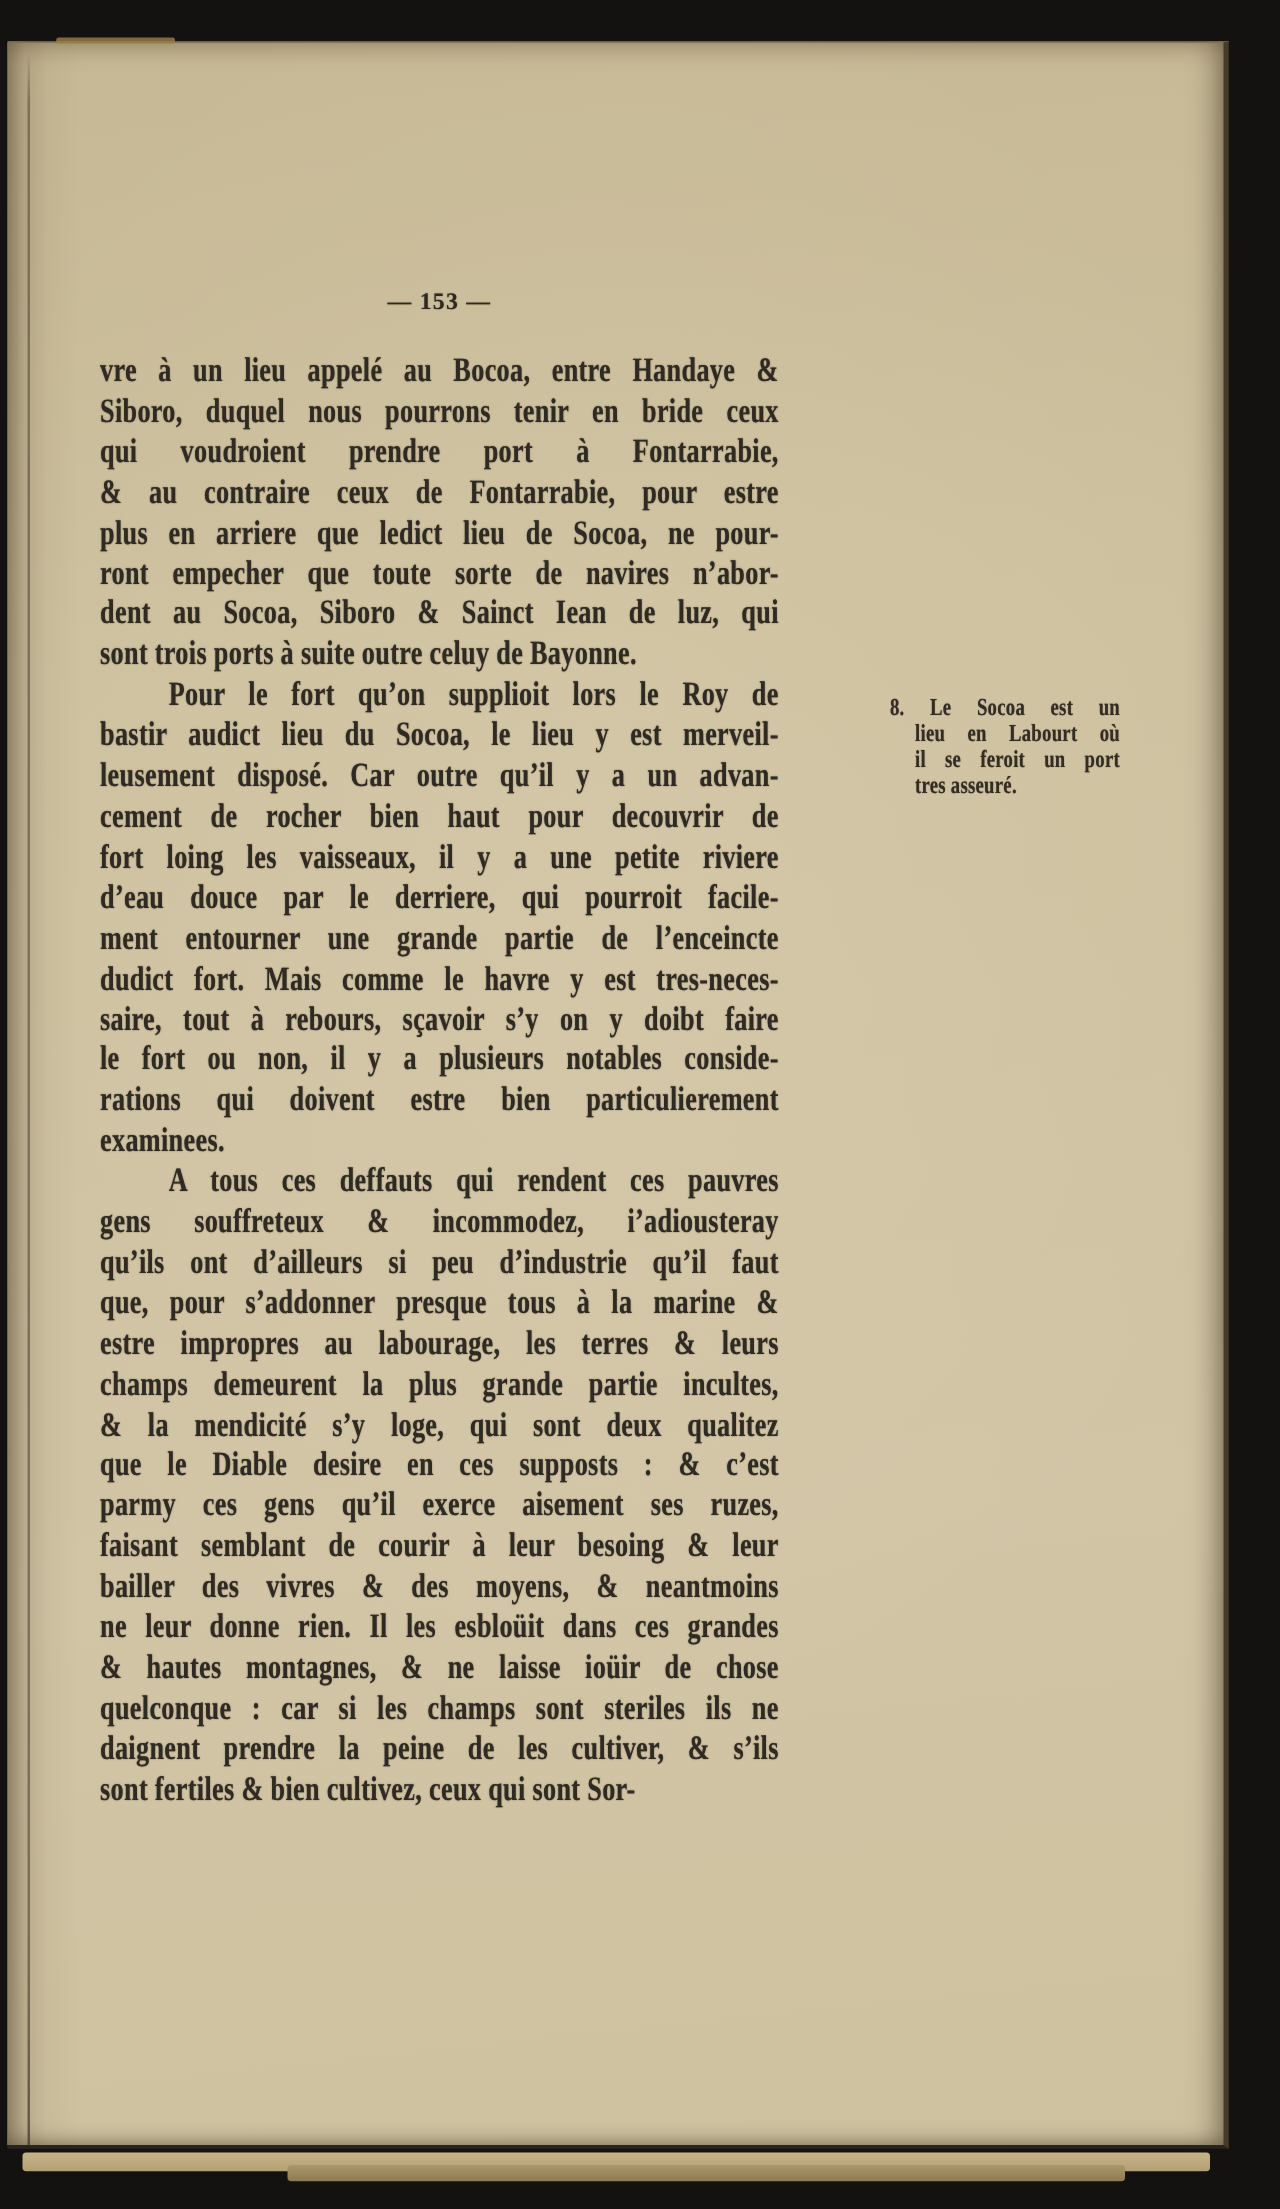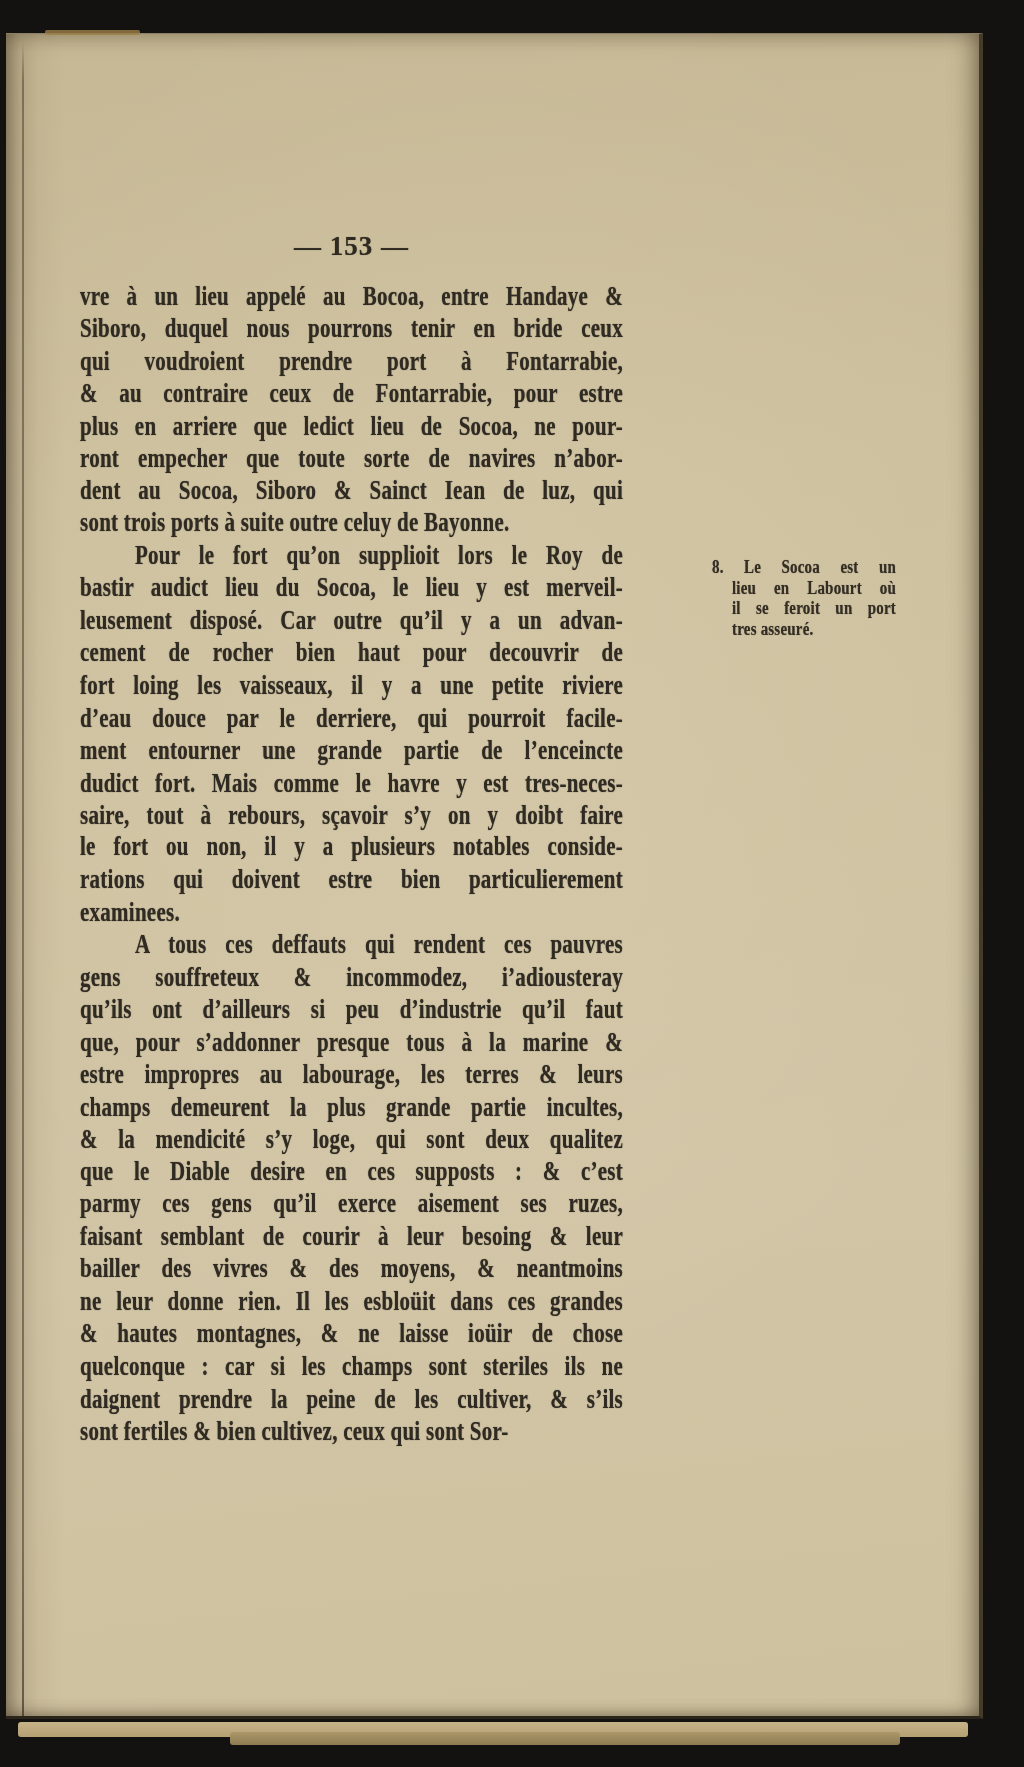--- a/index.html
+++ b/index.html
@@ -41,21 +41,21 @@
     border-radius:3px;
   }
   .bottom-strip-2{
     position:absolute;left:230px;top:1732px;width:670px;height:13px;
     background:linear-gradient(to bottom,#ab9769,#8d7b52);
     border-radius:3px;
   }
   
   .page-num{
     position:absolute;left:80px;top:231px;width:543px;
-    text-align:center;font-size:27px;font-weight:bold;
+    text-align:center;font-size:19px;font-weight:bold;
     color:#2e2921;letter-spacing:1px;
     text-shadow:0 0 1px rgba(47,40,30,.55);
   }
   .main-col{
     position:absolute;left:80px;top:280px;width:543px;
     font-size:21px;line-height:24.9px;font-weight:bold;
     color:#2f2a22;letter-spacing:.25px;
     transform:scaleY(1.302);transform-origin:0 0;
     text-shadow:0 0 1px rgba(47,40,30,.65);
   }

